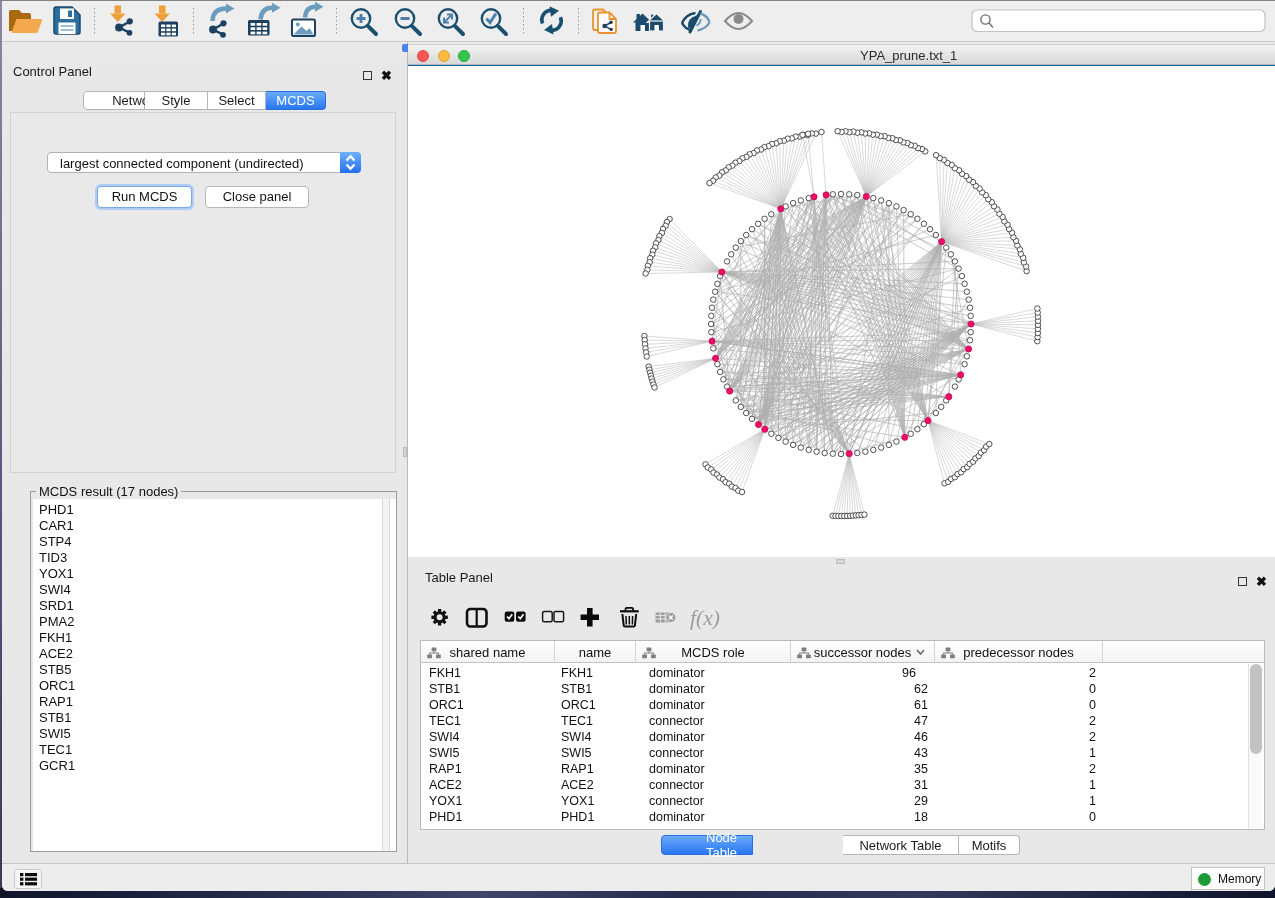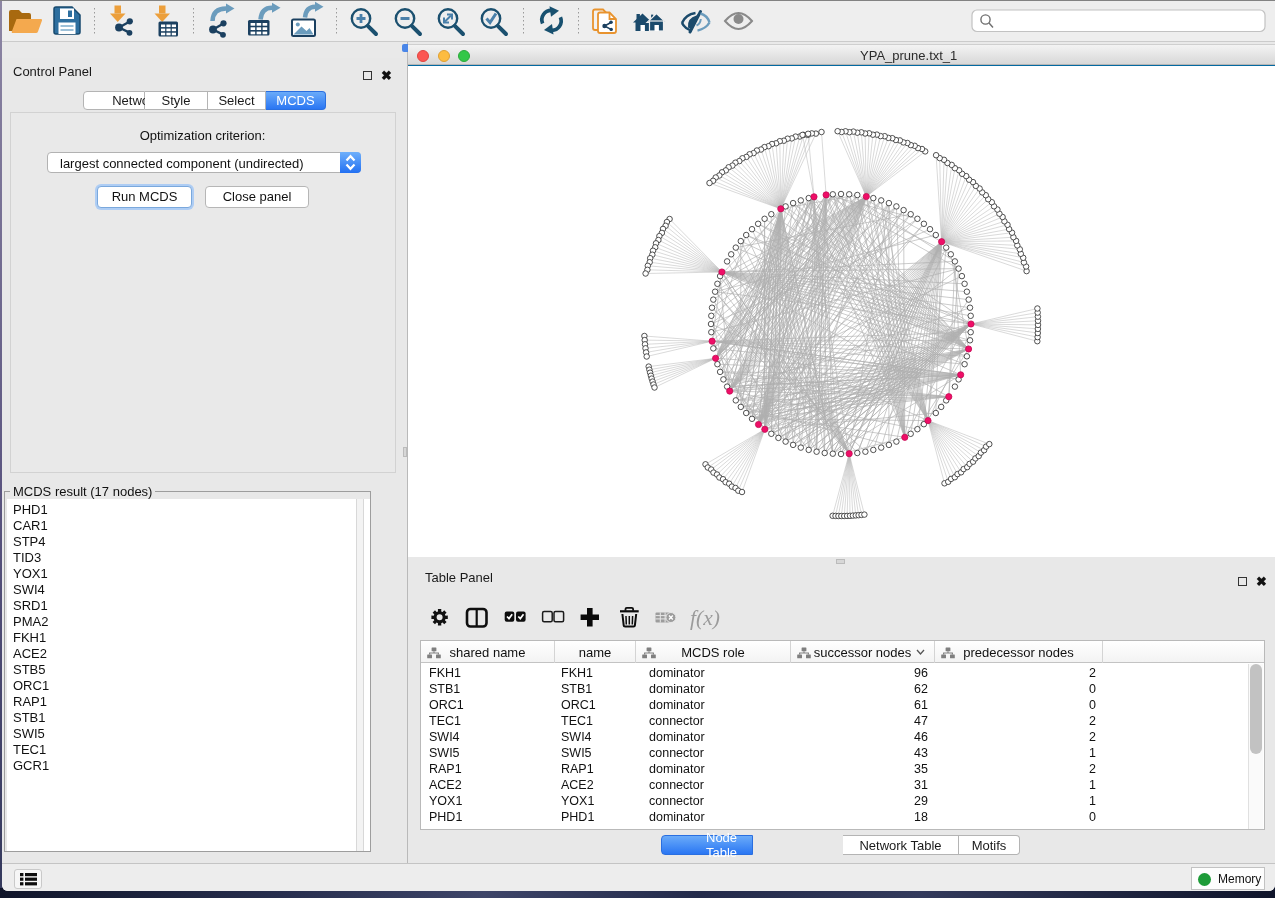--- a/index.html
+++ b/index.html
@@ -41,21 +41,21 @@
   background:#fff; border:1px solid #b2b2b2; border-radius:4px; font-size:13px; color:#111; }
 #dropdown .txt { position:absolute; left:12px; top:3px; }
 #dropdown .step { position:absolute; right:-1px; top:-1px; width:21px; height:21px;
   background:linear-gradient(#6fb0fb,#2270f2); border-radius:0 4px 4px 0; }
 .btn { position:absolute; height:22px; background:#fff; border:1px solid #b6b6b6;
   border-radius:4px; font-size:13px; color:#111; text-align:center; line-height:20px; }
 #runbtn { left:95px; top:128px; width:95px; box-shadow:0 0 0 2px #aecdf4; border-color:#7aa8dc; }
 #closebtn { left:203px; top:128px; width:104px; }
 
 
-#fieldset { position:absolute; left:2px; top:433px; width:367px; height:361px;
+#fieldset { position:absolute; left:28px; top:433px; width:367px; height:361px;
   border:1px solid #9d9d9d; }
 #fieldset .legend { position:absolute; left:5px; top:-8px; background:#e8e8e8;
   padding:0 3px; font-size:13px; color:#111; }
 #mlist { position:absolute; left:2px; top:7px; width:363px; height:352px; background:#fff;
   font-size:13px; color:#111; line-height:16px; padding:3px 0 0 6px; }
 #mlist-sb { position:absolute; right:6px; top:7px; width:8px; height:352px;
   background:#f3f3f3; border-left:1px solid #d8d8d8; border-right:1px solid #d8d8d8; }
 
 
 #vsplit { position:absolute; left:401px; top:41px; width:5px; height:821px; background:#e8e8e8;
@@ -276,21 +276,20 @@
   <div id="cpanel">
     <div class="title">Control Panel</div>
     <div class="winbtns" style="right:11px;"><span class="float-ico"></span><span class="x-ico">✖</span></div>
     <div class="tabstrip" style="left:81px; top:33px;">
       <div class="tab" style="width:62px;">Network</div>
       <div class="tab" style="width:63px;text-align:center;">Style</div>
       <div class="tab" style="width:58px;">Select</div>
       <div class="tab sel" style="width:60px;">MCDS</div>
     </div>
     <div id="cp-inner"></div>
-    <div id="optlabel">Optimization criterion:</div>
     <div id="dropdown">
       <span class="txt">largest connected component (undirected)</span>
       <span class="step">
           <svg width="21" height="21" style="position:absolute;left:0;top:0;">
             <path d="M6.5,8.6 L10.5,4.2 L14.5,8.6 M6.5,12.4 L10.5,16.8 L14.5,12.4" stroke="#fff" stroke-width="2.2" fill="none"></path>
           </svg>
         </span>
     </div>
     <div class="btn" id="runbtn">Run MCDS</div>
     <div class="btn" id="closebtn">Close panel</div>
@@ -1197,21 +1196,21 @@
               <rect x="9" y="7.4" width="4.8" height="3.8" rx="0.5" fill="#7f7f7f"></rect>
               <path d="M7 4.2 V6 M2.6 7.4 V6 H11.4 V7.4" stroke="#7f7f7f" stroke-width="1.1" fill="none"></path>
             </svg>predecessor nodes</div>
           <div class="hcell" style="left:682px; width:146px; border-right:none;"></div>
         </div>
       <div id="tbody">
           <div class="trow" style="top:24px;">
             <span style="left:8px;">FKH1</span>
             <span style="left:140px;">FKH1</span>
             <span style="left:228px;">dominator</span>
-            <span style="right:321px;">96</span>
+            <span style="right:333px;">96</span>
             <span style="right:153px;">2</span>
           </div>
           <div class="trow" style="top:40px;">
             <span style="left:8px;">STB1</span>
             <span style="left:140px;">STB1</span>
             <span style="left:228px;">dominator</span>
             <span style="right:321px;">62</span>
             <span style="right:153px;">0</span>
           </div>
           <div class="trow" style="top:56px;">

